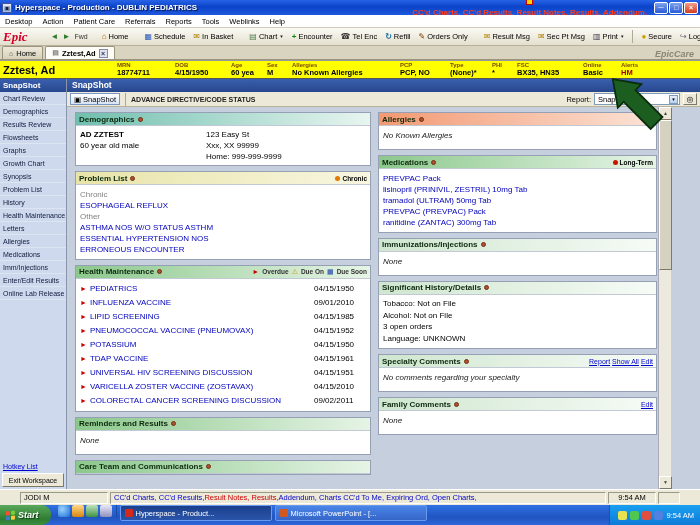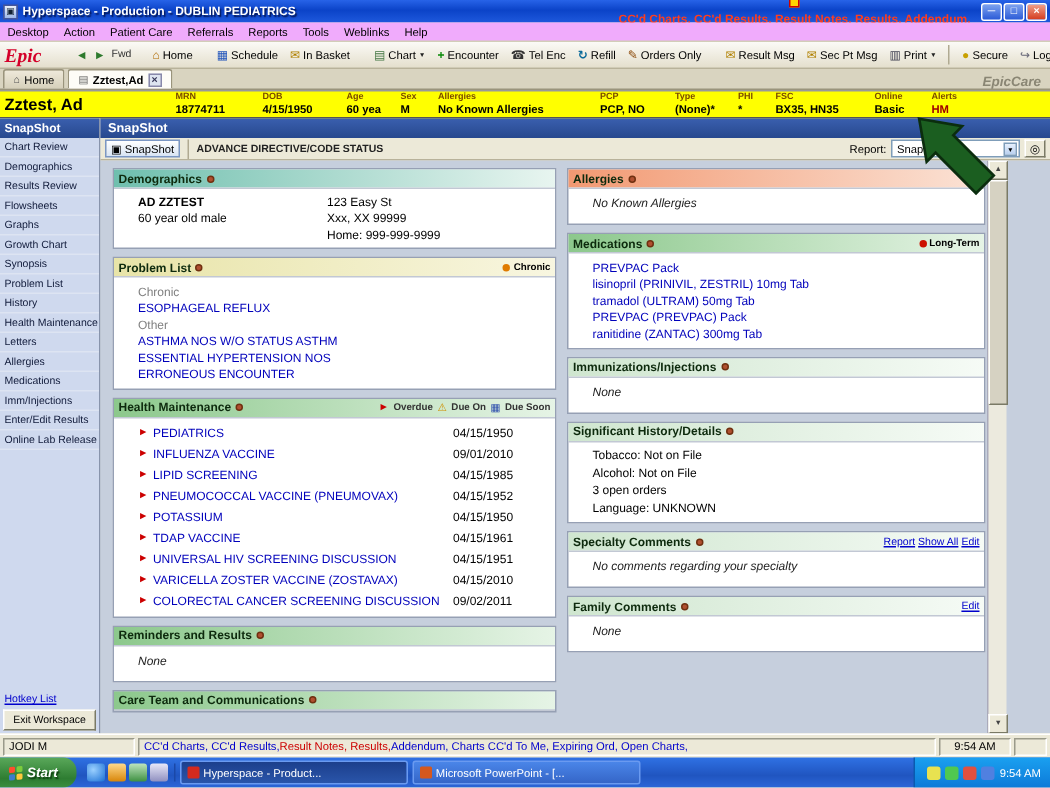--- a/index.html
+++ b/index.html
@@ -17,21 +17,21 @@
   .tb-marquee{margin-left:auto;display:flex;align-items:center;gap:3px;color:#ff3d1e;
     font-weight:bold;white-space:nowrap;overflow:hidden;max-width:330px;flex-direction:column;}
   .marq-icon{width:7px;height:7px;background:#ffd400;border:1px solid #c00;flex:none;}
   .winbtns{display:flex;gap:1px;margin-left:4px;flex:none;}
   .winbtn{width:14px;height:12px;background:linear-gradient(#7da2ef,#2b5bd7);
     border:1px solid #fff;border-radius:2px;color:#fff;font-size:7px;line-height:10px;
     text-align:center;font-weight:bold;}
   .winbtn.close{background:linear-gradient(#f0a08a,#d43c1e);}
 
   
-  .menubar{position:absolute;left:0;top:15px;width:700px;height:13px;background:#f0abfc;
+  .menubar{position:absolute;left:0;top:15px;width:700px;height:13px;background:#ffffff;
     border-bottom:1px solid #d2cdb8;display:flex;align-items:center;gap:10px;
     padding:0 5px;font-size:7.5px;}
 
   
   .toolbar{position:absolute;left:0;top:28px;width:700px;height:18px;
     background:linear-gradient(#fbfaf6,#e4dfcd);border-bottom:1px solid #b8b29a;
     display:flex;align-items:center;gap:4px;padding:0 3px;}
   .epic-logo{font-family:"Liberation Serif","DejaVu Serif",serif;font-style:italic;
     font-weight:bold;font-size:13px;color:#d40029;margin-right:19px;}
   .nav-arrow{color:#2d7a2d;font-size:8px;}
@@ -121,53 +121,53 @@
   .sec-title{font-weight:bold;font-size:8px;color:#0d2a0d;white-space:nowrap;}
   .pin{width:5px;height:5px;border-radius:50%;background:#b05030;border:1px solid #703010;flex:none;}
   .hd-right{margin-left:auto;display:flex;align-items:center;gap:2px;font-size:6.5px;font-weight:bold;}
   .dot{width:5px;height:5px;border-radius:50%;flex:none;}
   .dot.orange{background:#e07b00;}.dot.red{background:#cc1100;}
   .hd-teal{background:linear-gradient(to right,#6fbfae,#e8f5f0);}
   .hd-yellow{background:linear-gradient(to right,#e8e4a8,#f8f6e0);}
   .hd-green{background:linear-gradient(to right,#8cc88c,#e6f4e6);}
   .hd-salmon{background:linear-gradient(to right,#f29972,#fbe3d6);}
   .hd-pale{background:linear-gradient(to right,#cfe6cf,#f6fbf6);}
-  .sec-body{padding:3px 16px;font-size:8px;}
+  .sec-body{padding:3px 4px;font-size:8px;}
   .blue-item{color:#0000bb;margin:1.5px 0;line-height:9.5px;}
   .none{font-style:italic;color:#222;padding:2px 0 6px;}
   .demo-grid{display:flex;gap:8px;line-height:11px;}
   .demo-l{width:118px;}
   .demo-name{font-weight:bold;}
   .pl-group{color:#808080;margin-top:2px;}
   .legend{margin-left:auto;display:flex;align-items:center;gap:3px;font-size:6.5px;
     font-weight:bold;color:#333;}
   .lg-arrow{color:#cc0000;font-size:7px;}
   .lg-warn{color:#cf9000;font-size:7px;}
   .lg-due{color:#2244aa;font-size:7px;}
   .hm-row{display:flex;align-items:flex-start;gap:3px;padding:2px 0;}
   .hm-arrow{color:#cc0000;font-size:7px;line-height:10px;flex:none;}
   .hm-name{color:#0000bb;flex:1;line-height:10px;}
   .hm-date{width:52px;flex:none;line-height:10px;}
   .hist-line{margin:1.5px 0;line-height:10px;}
   .hd-link{color:#0000cc;text-decoration:underline;font-weight:normal;font-size:7px;}
 
   
   .statusbar{position:absolute;left:0;top:489px;width:700px;height:16px;background:#ece9d8;
-    border-top:1px solid #fff;display:flex;align-items:center;gap:2px;padding:1px 2px;}
+    border-top:1px solid #fff;display:flex;align-items:center;gap:2px;padding:1px 20px;}
   .sb-panel{height:12px;border:1px solid;border-color:#9a9a8a #fff #fff #9a9a8a;
     display:flex;align-items:center;padding:0 3px;font-size:7.5px;white-space:nowrap;}
   .sb-user{width:88px;}
   .sb-marquee{flex:1;overflow:hidden;}
   .seg-red{color:#cc0000;}.seg-blue{color:#0000cc;}
   .sb-time{width:48px;justify-content:center;}
   .sb-small{width:22px;}
 
   
   .taskbar{position:absolute;left:0;top:505px;width:700px;height:20px;
-    background:linear-gradient(#2f71e4,#2055c0 60%,#2c66d8);display:flex;align-items:center;gap:3px;}
+    background:linear-gradient(#2f71e4,#2055c0 60%,#2c66d8);display:flex;align-items:flex-start;gap:3px;}
   .start-btn{height:20px;display:flex;align-items:center;gap:3px;padding:0 12px 0 6px;
     background:linear-gradient(#5aa85a,#2e7d32 70%,#3b8e3f);border-radius:0 9px 9px 0;
     color:#fff;font-weight:bold;font-style:italic;font-size:9px;text-shadow:1px 1px 1px #0a3a0a;flex:none;}
   .winflag{display:inline-grid;grid-template-columns:4px 4px;grid-gap:1px;transform:skewY(-6deg);}
   .f{width:4px;height:4px;border-radius:1px;}
   .f.r{background:#ff4d2e;}.f.g{background:#7ccc3c;}.f.b{background:#3c7ccc;}.f.y{background:#ffc83c;}
   .quicklaunch{display:flex;gap:2px;padding:0 4px;border-right:1px solid #1a48a8;flex:none;}
   .ql{width:12px;height:12px;border-radius:2px;}
   .ql1{background:radial-gradient(circle at 35% 35%,#9ad0ff,#1a6fd4);}
   .ql2{background:linear-gradient(#ffd98a,#d8860a);}

